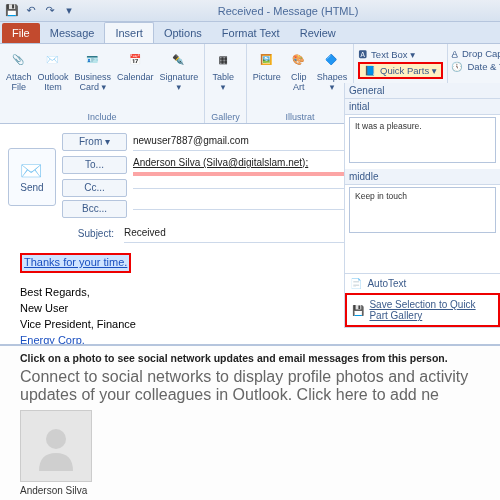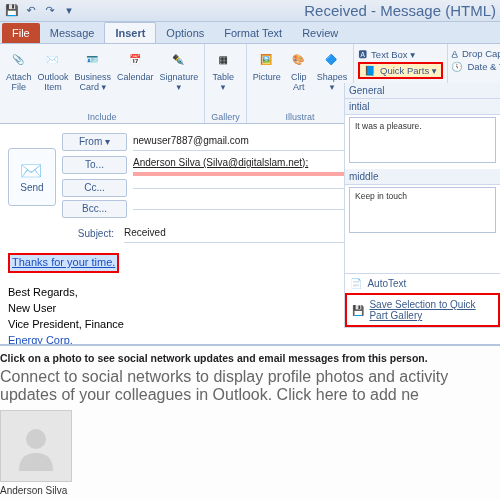--- a/index.html
+++ b/index.html
@@ -1,25 +1,25 @@
 <!DOCTYPE html>
 <html><head>
 <meta charset="utf-8">
 <style>
 * { box-sizing: border-box; margin: 0; padding: 0; font-family: "Segoe UI", Tahoma, sans-serif; }
 body { width: 500px; height: 500px; background: #fff; font-size: 10px; overflow: hidden; position: relative; }
 
 .titlebar { height: 22px; background: linear-gradient(#e9eef5,#d7e2f0); display: flex; align-items: center; padding: 0 4px; gap: 3px; border-bottom: 1px solid #b5c5dd; }
 .qat-btn { width: 16px; height: 16px; display: flex; align-items: center; justify-content: center; color: #3a5a8a; font-size: 11px; }
-.title-text { flex: 1; text-align: right; color: #4a6a9a; font-size: 15px; }
+.title-text { flex: 1; text-align: center; color: #4a6a9a; font-size: 11px; }
 
 .tabs { height: 22px; background: #dbe6f4; display: flex; align-items: flex-end; border-bottom: 1px solid #b5c5dd; }
 .tab { padding: 4px 10px; font-size: 11px; color: #3a5a8a; cursor: pointer; }
 .tab.file { background: #c24a2e; color: #fff; border-radius: 2px 2px 0 0; margin-left: 2px; }
-.tab.active { background: #f2f6fb; border: 1px solid #b5c5dd; border-bottom: none; border-radius: 2px 2px 0 0; font-weight: bold; }
+.tab.active { background: #f2f6fb; border: 1px solid #b5c5dd; border-bottom: none; border-radius: 2px 2px 0 0; }
 .hl-red { border: 2px solid #e00; }
 
 .ribbon { height: 80px; background: #f2f6fb; border-bottom: 1px solid #b5c5dd; display: flex; position: relative; }
 .rgroup { border-right: 1px solid #cdd9ea; padding: 3px 6px 1px 6px; display: flex; flex-direction: column; justify-content: space-between; }
 .rgroup-label { text-align: center; color: #5a7aa8; font-size: 9px; padding-top: 2px; }
 .rbtns { display: flex; gap: 6px; }
 .rbtn { display: flex; flex-direction: column; align-items: center; gap: 2px; cursor: pointer; }
 .rbtn .ico { width: 24px; height: 24px; display: flex; align-items: center; justify-content: center; }
 .rbtn .lbl { font-size: 9px; color: #3a5a8a; text-align: center; line-height: 1.1; }
 .text-col { display:flex; flex-direction:column; gap:2px; padding:4px 4px; border-right:1px solid #cdd9ea;}
@@ -31,33 +31,33 @@
 .send-box { width: 48px; height: 58px; border: 1px solid #b5c5dd; border-radius: 3px; background: #f8fbff; display: flex; flex-direction: column; align-items: center; justify-content: center; margin-right: 6px; cursor: pointer; }
 .send-box .ico { font-size: 18px; }
 .send-box .lbl { font-size: 10px; color: #3a5a8a; }
 .fld-col { flex: 1; }
 .fld-row { display: flex; align-items: center; margin-bottom: 3px; }
 .fld-btn { width: 65px; height: 18px; border: 1px solid #b5c5dd; background: #f2f6fb; font-size: 10px; color: #3a5a8a; text-align: center; line-height: 16px; margin-right: 6px; cursor: pointer; border-radius: 2px; }
 .fld-lbl { width: 56px; font-size: 10px; color: #3a5a8a; margin-right: 6px; text-align: right; padding-right: 4px;}
 .fld-val { flex: 1; border-bottom: 4px solid #fca5a5; font-size: 10px; color: #222; line-height: 18px; text-decoration: underline; }
 .fld-plain { flex: 1; border-bottom: 1px solid #cdd9ea; font-size: 10px; color: #222; line-height: 18px; }
 
-.body-area { margin: 6px 0 0 0; padding: 4px 8px; font-size: 11px; color: #000; line-height: 1.45; }
+.body-area { margin: 6px 0 0 12px; padding: 4px 8px; font-size: 11px; color: #000; line-height: 1.45; }
 .sel-hl { background: #cfe3ff; border: 2px solid #e00; display: inline-block; padding: 0 2px; }
 .link-txt { color: #1a4fc0; text-decoration: underline; }
 
 .qp-pane { position: absolute; top: 83px; right: 0; width: 156px; background: #fff; border-left: 1px solid #cdd9ea; border-bottom:1px solid #cdd9ea; height: 245px; display:flex; flex-direction:column; }
 .qp-cat { background: #eef3fa; color:#3a5a8a; font-size:10px; padding:2px 4px; border-bottom:1px solid #cdd9ea; }
 .qp-item { font-size:8.5px; color:#333; padding:3px 5px; flex:0 0 auto; }
 .qp-item.box { border:1px solid #b5c5dd; margin:2px 4px 6px 4px; height:46px; }
 .qp-bottom { margin-top:auto; border-top:1px solid #cdd9ea; }
 .qp-menu { padding:4px 5px; font-size:10px; color:#3a5a8a; display:flex; align-items:center; gap:5px; cursor:pointer;}
 .qp-menu.hl { border:2px solid #e00; }
 
-.social { position:absolute; bottom:0; left:0; right:0; border-top:2px solid #b5c5dd; padding:6px 8px 4px 0; background:#fdfdfd; }
+.social { position:absolute; bottom:0; left:0; right:0; border-top:2px solid #b5c5dd; padding:6px 8px 4px 20px; background:#fdfdfd; }
 .social .hint { font-size:10.5px; color:#222; font-weight:bold; }
 .social .sub { font-size:16px; color:#666; margin:4px 18px 6px 0; }
 .avatar-box { width:72px; height:72px; background:#e6e6e6; display:flex; align-items:center; justify-content:center; border:1px solid #ccc; }
 .avatar-name { font-size:10px; color:#333; margin-top:3px; }
 svg { display:block; }
 </style>
 </head>
 <body>
 
 <div class="titlebar">

